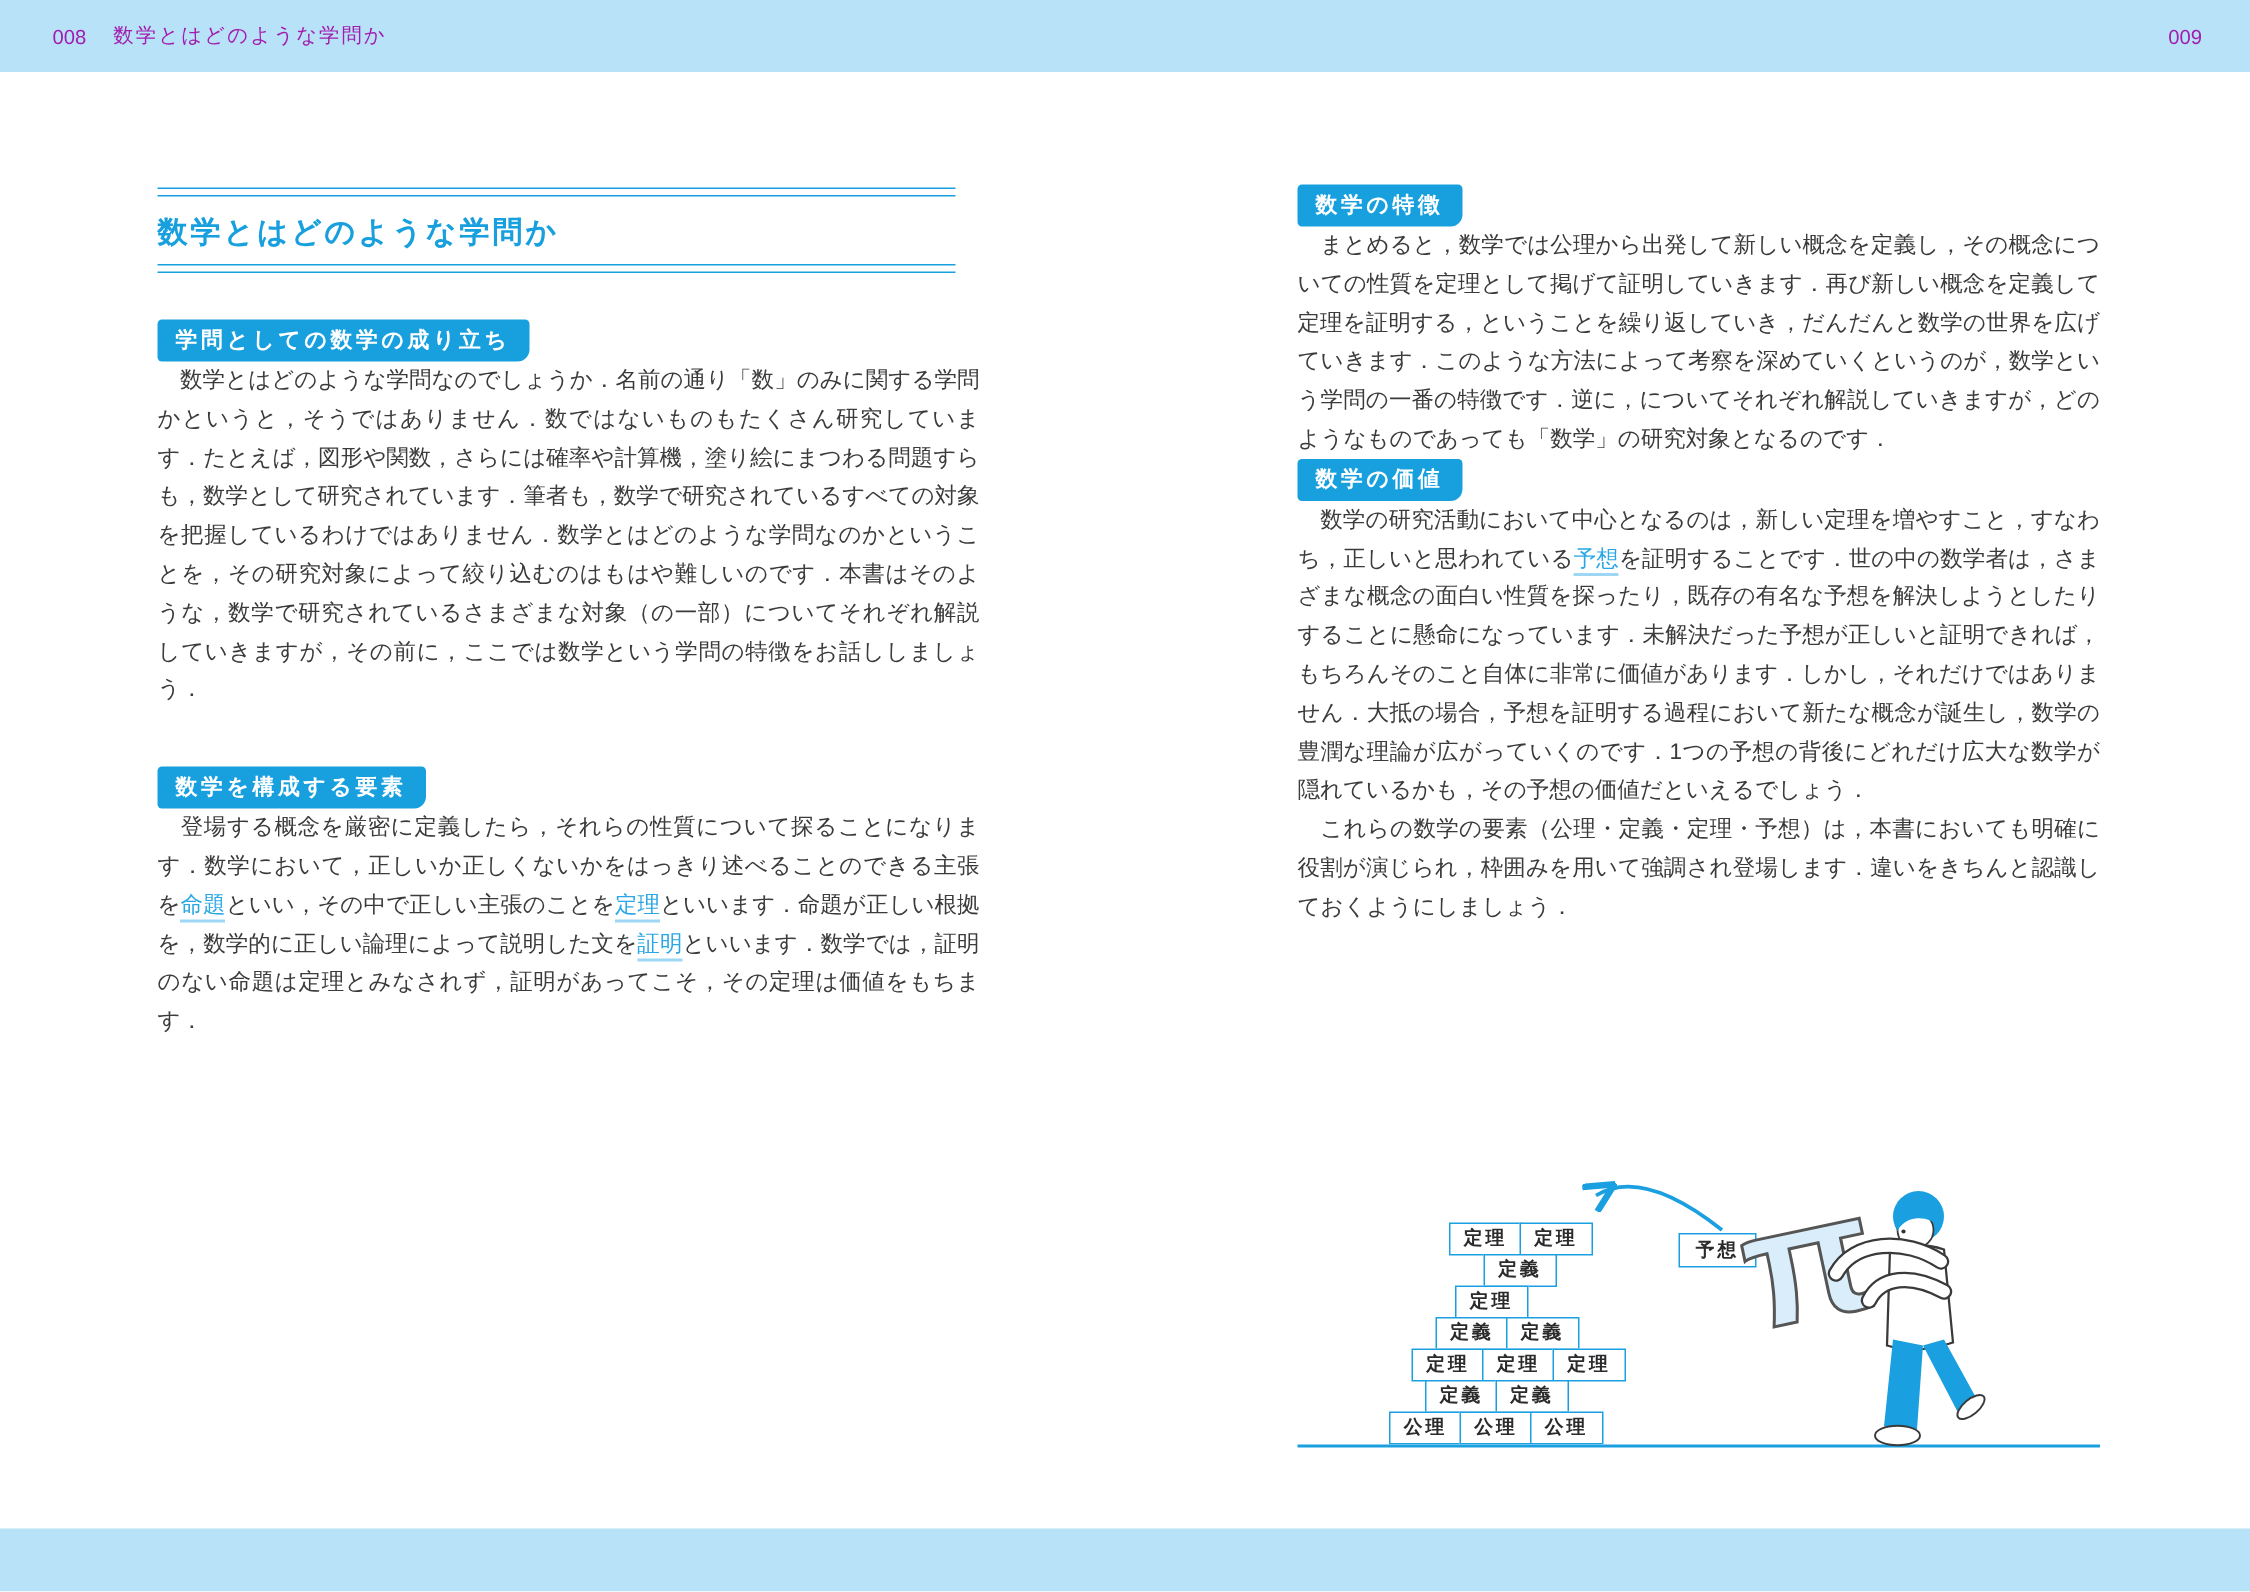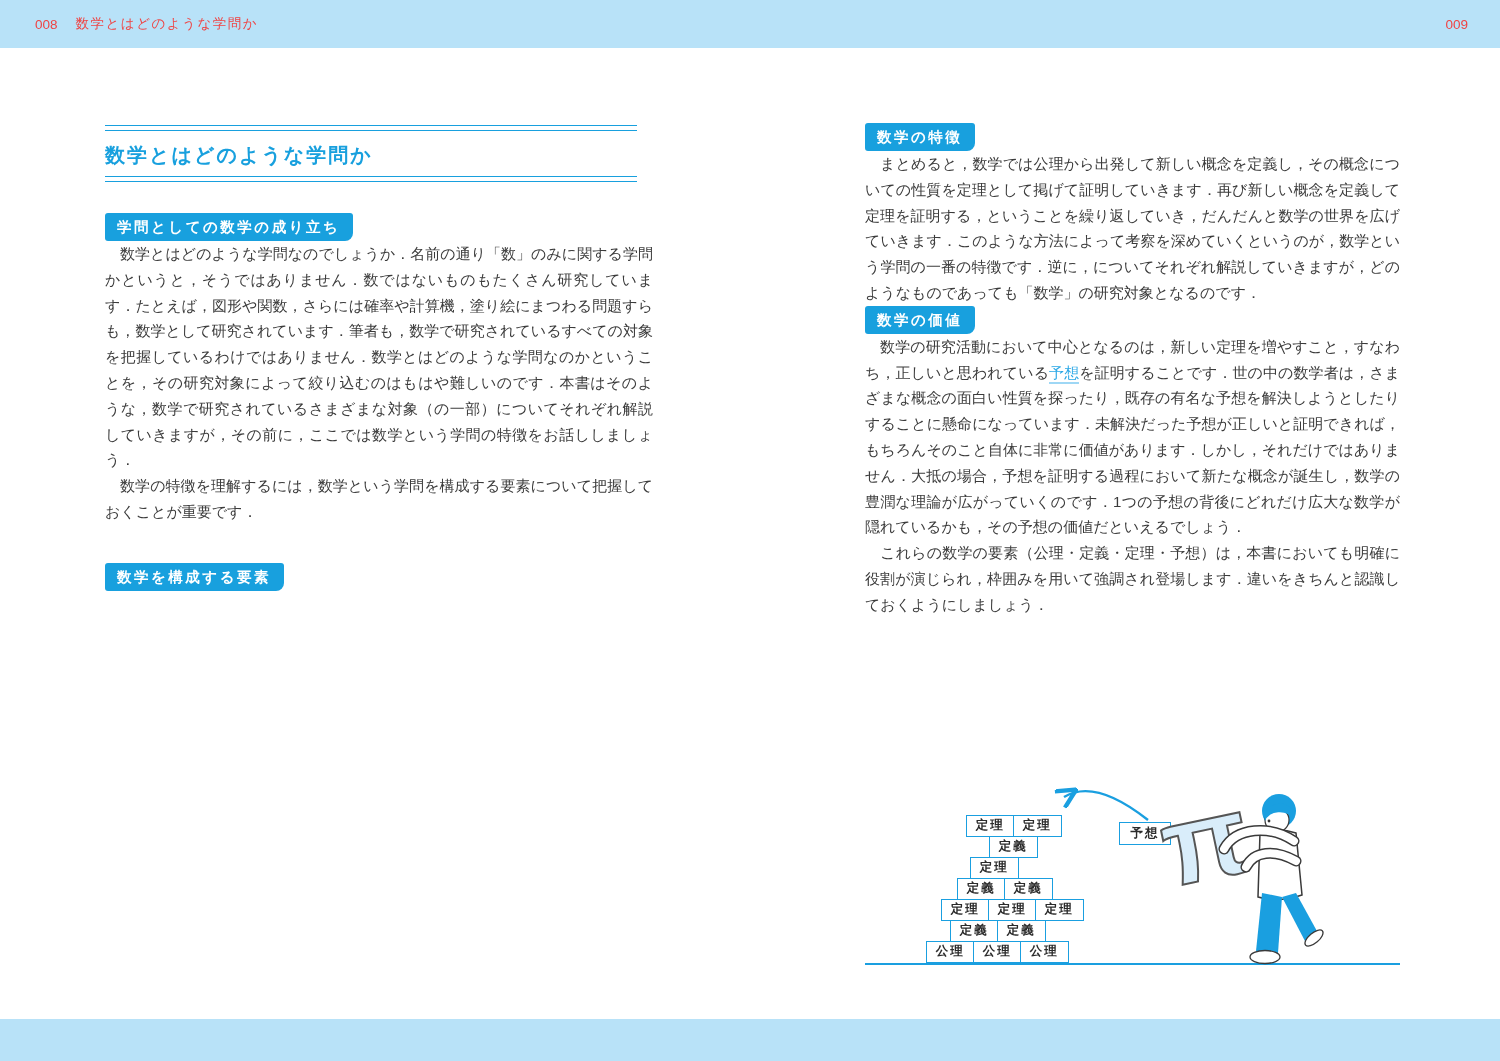--- a/index.html
+++ b/index.html
@@ -3,21 +3,21 @@
 <meta charset="utf-8">
 <style>
   html,body{margin:0;padding:0;}
   body{
     width:1500px;height:1061px;position:relative;background:#ffffff;
     font-family:"Liberation Sans", sans-serif;color:#3b3b3b;overflow:hidden;
   }
   .band{position:absolute;left:0;width:1500px;background:#b8e2f8;}
   .band-top{top:0;height:48px;}
   .band-bottom{top:1019px;height:42px;}
-  .folio{position:absolute;top:0;height:48px;display:flex;align-items:center;font-size:13.5px;color:#ef4444;}
+  .folio{position:absolute;top:0;height:48px;display:flex;align-items:center;font-size:13.5px;color:#a21caf;}
   .folio-left{left:35px;gap:18px;}
   .folio-right{right:32px;}
   .chapter-running{letter-spacing:1.5px;}
 
   .page-col{position:absolute;top:0;}
   .col-left{left:105px;width:548px;}
   .col-right{left:865px;width:535px;}
 
   .double-rule{height:4px;border-top:1.5px solid #18a0de;border-bottom:1.5px solid #18a0de;width:532px;}
   .rule-top{margin-top:125px;}
@@ -77,23 +77,23 @@
 
 <div class="band band-bottom"></div>
 
 <div class="page-col col-left">
   <div class="double-rule rule-top"></div>
   <div class="page-title">数学とはどのような学問か</div>
   <div class="double-rule rule-bottom"></div>
 
   <div><span class="sec-head mt-h1">学問としての数学の成り立ち</span></div>
   <p class="body mt-p1">　数学とはどのような学問なのでしょうか．名前の通り「数」のみに関する学問かというと，そうではありません．数ではないものもたくさん研究しています．たとえば，図形や関数，さらには確率や計算機，塗り絵にまつわる問題すらも，数学として研究されています．筆者も，数学で研究されているすべての対象を把握しているわけではありません．数学とはどのような学問なのかということを，その研究対象によって絞り込むのはもはや難しいのです．本書はそのような，数学で研究されているさまざまな対象（の一部）についてそれぞれ解説していきますが，その前に，ここでは数学という学問の特徴をお話ししましょう．</p>
-  <p class="body mt-p0">　数学の特徴を理解するには，数学という学問を構成する要素について把握しておくことが重要です．</p>
 
   <div><span class="sec-head mt-h2">数学を構成する要素</span></div>
+  <p class="body mt-p0">　登場する概念を厳密に定義したら，それらの性質について探ることになります．数学において，正しいか正しくないかをはっきり述べることのできる主張を<span class="term">命題</span>といい，その中で正しい主張のことを<span class="term">定理</span>といいます．命題が正しい根拠を，数学的に正しい論理によって説明した文を<span class="term">証明</span>といいます．数学では，証明のない命題は定理とみなされず，証明があってこそ，その定理は価値をもちます．</p>
 </div>
 
 <div class="page-col col-right">
   <div><span class="sec-head mt-rh1">数学の特徴</span></div>
   <p class="body mt-rp1">　まとめると，数学では公理から出発して新しい概念を定義し，その概念についての性質を定理として掲げて証明していきます．再び新しい概念を定義して定理を証明する，ということを繰り返していき，だんだんと数学の世界を広げていきます．このような方法によって考察を深めていくというのが，数学という学問の一番の特徴です．逆に，についてそれぞれ解説していきますが，どのようなものであっても「数学」の研究対象となるのです．</p>
 
   <div><span class="sec-head mt-rh2">数学の価値</span></div>
   <p class="body mt-rp2">　数学の研究活動において中心となるのは，新しい定理を増やすこと，すなわち，正しいと思われている<span class="term">予想</span>を証明することです．世の中の数学者は，さまざまな概念の面白い性質を探ったり，既存の有名な予想を解決しようとしたりすることに懸命になっています．未解決だった予想が正しいと証明できれば，もちろんそのこと自体に非常に価値があります．しかし，それだけではありません．大抵の場合，予想を証明する過程において新たな概念が誕生し，数学の豊潤な理論が広がっていくのです．1つの予想の背後にどれだけ広大な数学が隠れているかも，その予想の価値だといえるでしょう．</p>
   <p class="body mt-p0">　これらの数学の要素（公理・定義・定理・予想）は，本書においても明確に役割が演じられ，枠囲みを用いて強調され登場します．違いをきちんと認識しておくようにしましょう．</p>
 </div>

